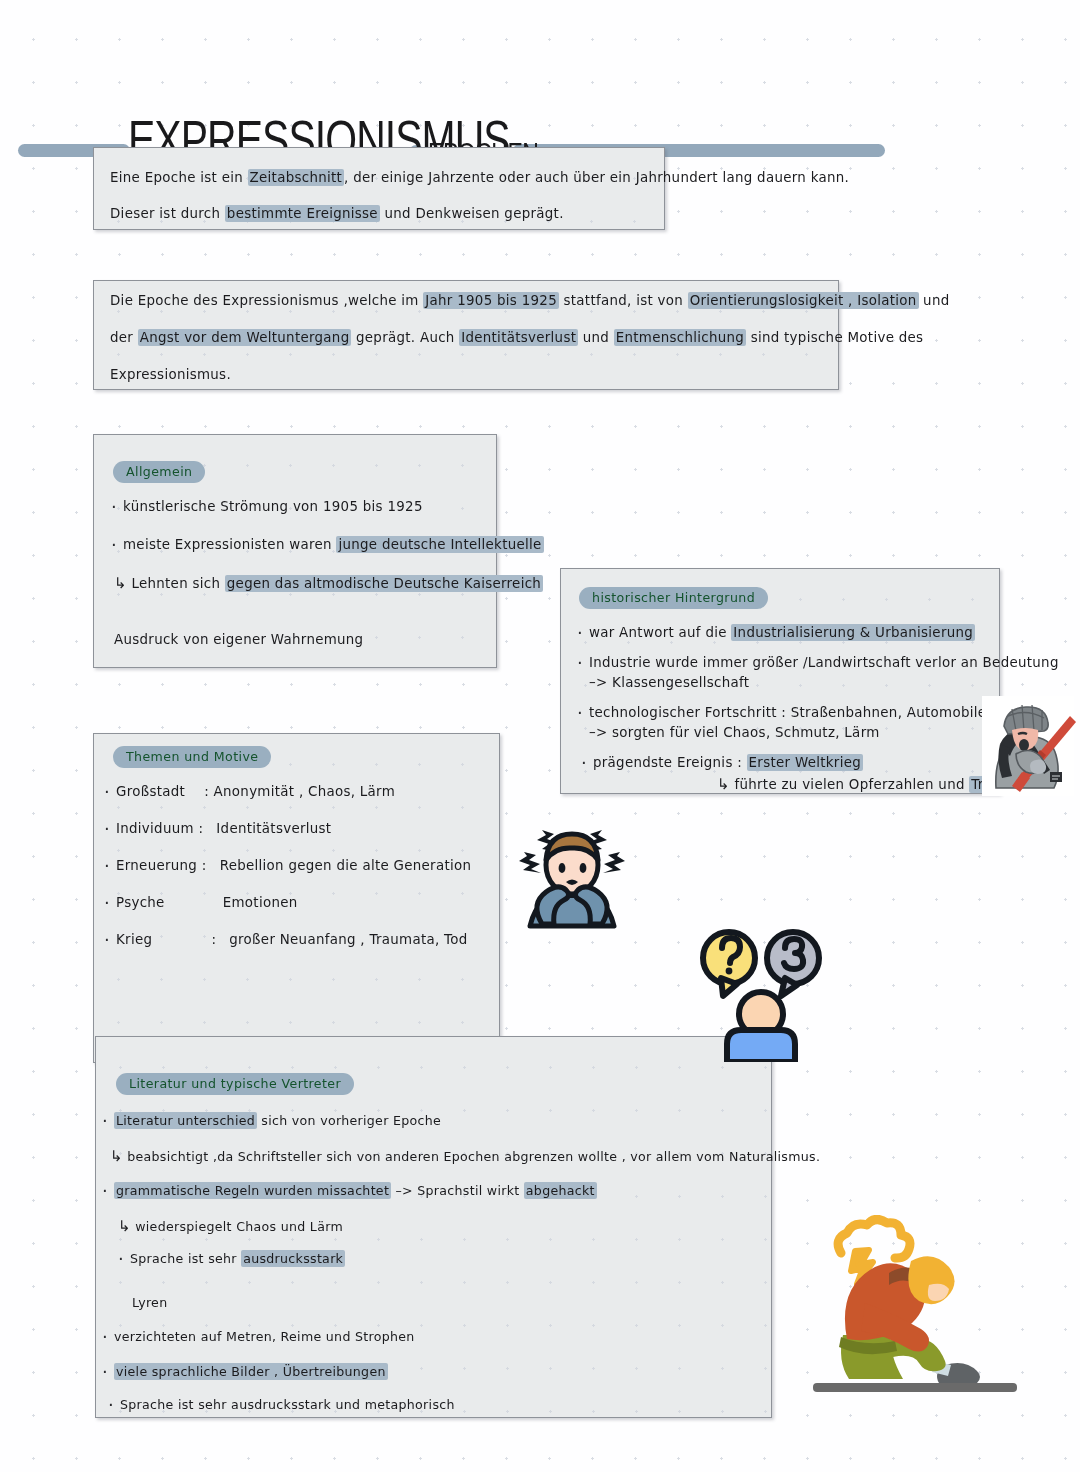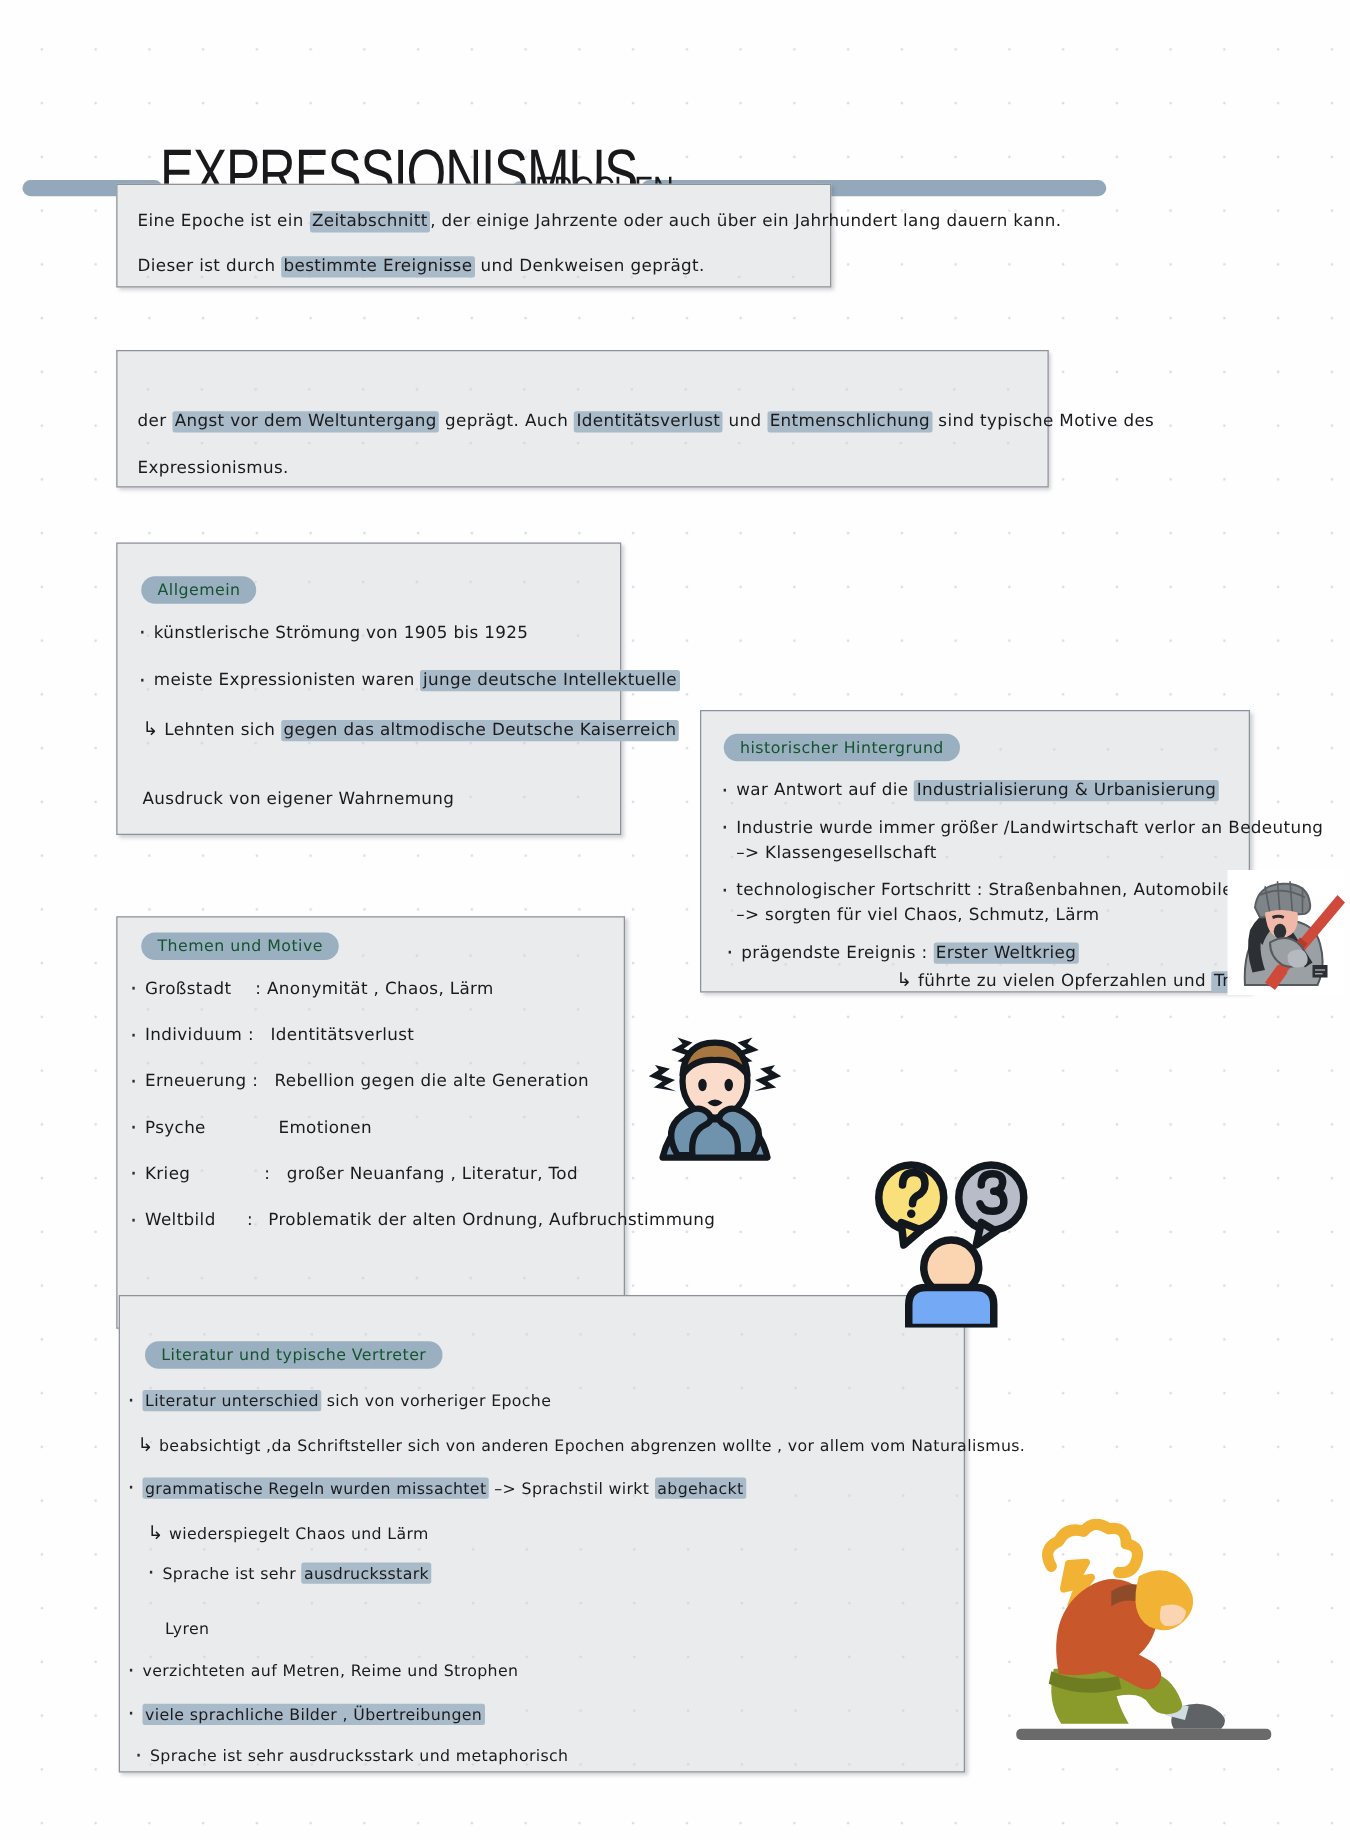--- a/index.html
+++ b/index.html
@@ -139,20 +139,23 @@
   <div class="note" id="box-def">
     <div class="hw line" style="left:16px;top:22px;">
       <span>Eine Epoche ist ein </span><span class="hl">Zeitabschnitt</span><span>, der einige Jahrzente oder auch über ein Jahrhundert lang dauern kann.</span>
     </div>
     <div class="hw line" style="left:16px;top:58px;">
       <span>Dieser ist durch </span><span class="hl">bestimmte Ereignisse</span><span> und Denkweisen geprägt.</span>
     </div>
   </div>
 
   <div class="note" id="box-epoche">
+    <div class="hw line" style="left:16px;top:12px;">
+      <span>Die Epoche des Expressionismus ,welche im </span><span class="hl">Jahr 1905 bis 1925</span><span> stattfand, ist von </span><span class="hl">Orientierungslosigkeit , Isolation</span><span> und</span>
+    </div>
     <div class="hw line" style="left:16px;top:49px;">
       <span>der </span><span class="hl">Angst vor dem Weltuntergang</span><span> geprägt. Auch </span><span class="hl">Identitätsverlust</span><span> und </span><span class="hl">Entmenschlichung</span><span> sind typische Motive des</span>
     </div>
     <div class="hw line" style="left:16px;top:86px;">Expressionismus.</div>
   </div>
 
   <div class="note" id="box-allg">
     <div class="line" style="left:19px;top:26px;">
       <span class="tag">Allgemein</span>
     </div>
@@ -204,30 +207,23 @@
       <span>Psyche</span>
       <span style="display:inline-block;width:49px;"></span>
       <span>Emotionen</span>
     </div>
 
     <div class="hw line bullet" style="left:22px;top:198px;">
       <span>Krieg</span>
       <span style="display:inline-block;width:50px;"></span>
       <span>:</span>
       <span style="display:inline-block;width:4px;"></span>
-      <span>großer Neuanfang , Literatur, Tod</span>
-    </div>
-
-    <div class="hw line bullet" style="left:22px;top:235px;">
-      <span>Weltbild</span>
-      <span style="display:inline-block;width:16px;"></span>
-      <span>:</span>
-      <span style="display:inline-block;width:3px;"></span>
-      <span>Problematik der alten Ordnung, Aufbruchstimmung</span>
-    </div>
+      <span>großer Neuanfang , Traumata, Tod</span>
+    </div>
+
   </div>
 
   <div class="note" id="box-hist">
     <div class="line" style="left:18px;top:18px;">
       <span class="tag">historischer Hintergrund</span>
     </div>
 
     <div class="hw line bullet" style="left:28px;top:56px;">
       <span>war Antwort auf die </span><span class="hl">Industrialisierung &amp; Urbanisierung</span>
     </div>

